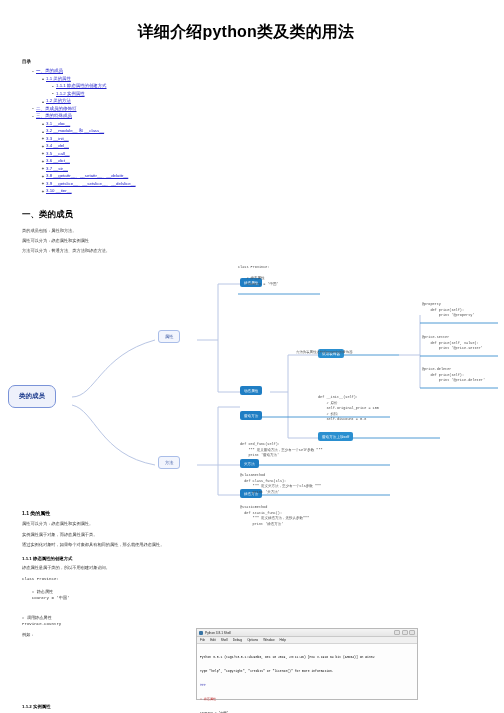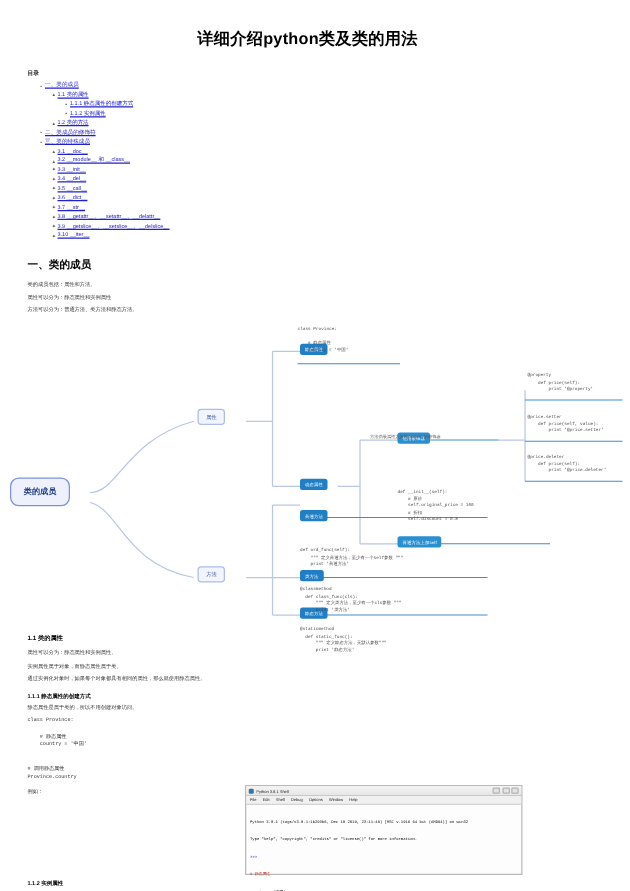--- a/index.html
+++ b/index.html
@@ -9,21 +9,21 @@
     background: #ffffff;
     font-family: "Liberation Sans", "DejaVu Sans", sans-serif;
     color: #1a1a1a;
     overflow: hidden;
     position: relative;
   }
   .page { width:504px; height:713px; position:relative; padding: 0; }
 
   .doc-title {
     text-align:center;
-    font-size: 13px;
+    font-size: 16px;
     font-weight: bold;
     color:#000;
     margin: 22px 12px 0 0;
     letter-spacing: .2px;
   }
 
   
   .toc { margin: 16px 0 0 22px; }
   .toc-head { font-size:4.6px; font-weight:bold; color:#222; margin-bottom:3px; }
   ul.toc-list { list-style:none; margin:0; padding:0; }

